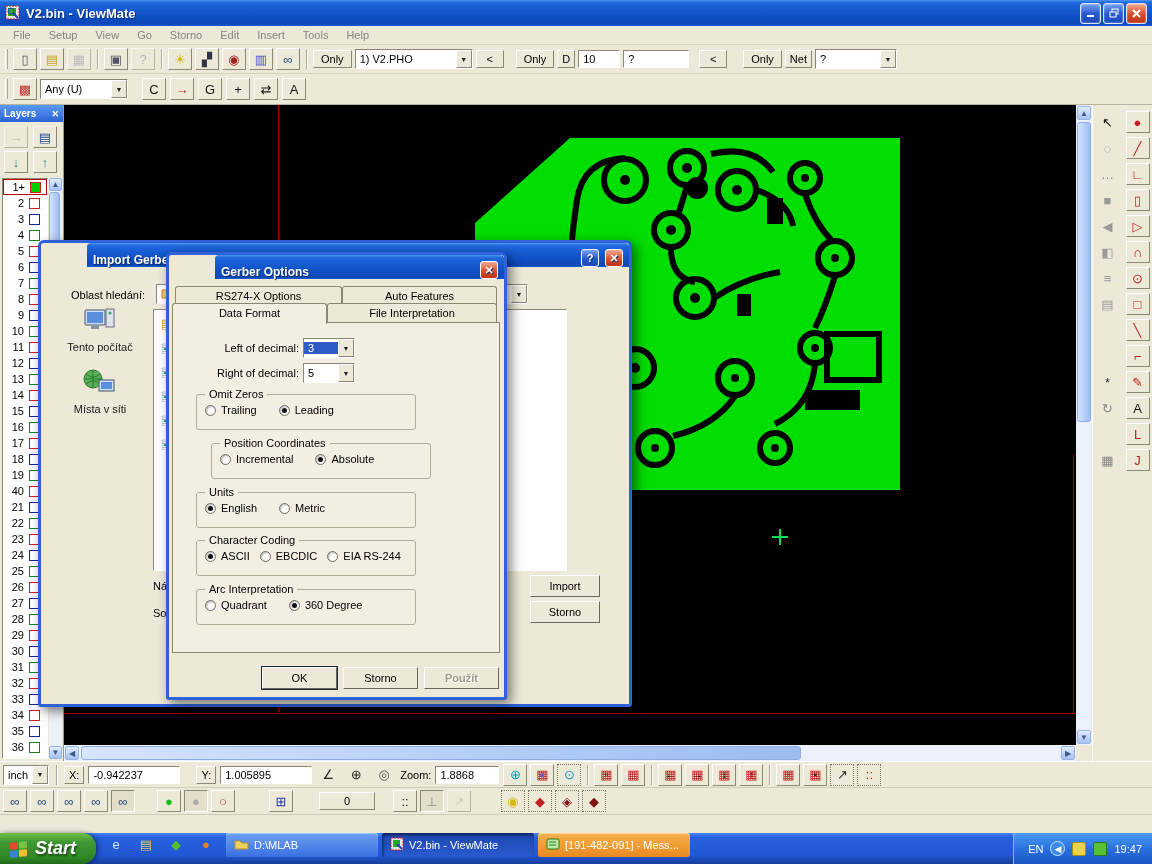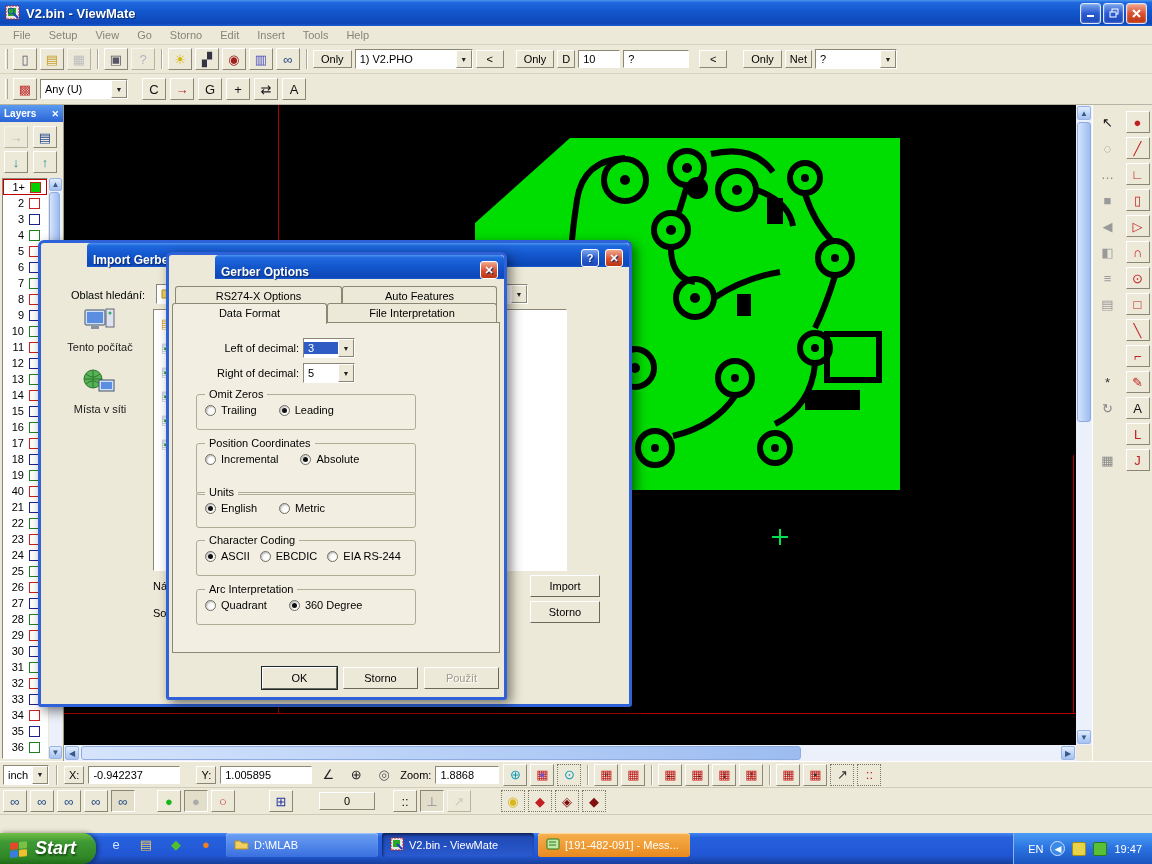--- a/index.html
+++ b/index.html
@@ -80,21 +80,21 @@
   .groupbox{position:absolute;border:1px solid #b0ad97;border-radius:3px;}
   .groupbox .gtitle{position:absolute;top:-7px;left:8px;background:#f2efe2;padding:0 4px;font-size:11px;}
   .gopts{position:absolute;left:8px;top:9px;right:4px;display:flex;gap:22px;align-items:center;}
   .radio-opt{display:inline-flex;align-items:center;gap:5px;white-space:nowrap;}
   .radio{width:11px;height:11px;border-radius:50%;background:#fff;border:1px solid #6f6d5e;box-shadow:inset 1px 1px 2px rgba(0,0,0,.3);flex:none;}
   .radio.sel{position:relative;}
   .radio.sel::after{content:"";position:absolute;left:2px;top:2px;width:5px;height:5px;border-radius:50%;background:#101010;}
   .pbtn{position:absolute;width:75px;height:22px;background:#ece9d8;border:1px solid;border-color:#fff #6a685a #6a685a #fff;
     font-size:11px;text-align:center;line-height:20px;}
   .pbtn.default{outline:1px solid #1c2a30;}
-  .pbtn.disabled{color:#9d9a8c;text-shadow:1px 1px 0 #fff;}
+  .pbtn.disabled{color:#9d9a8c;text-shadow:1px 1px 0 #fff;font-weight:bold;}
   .flabel{position:absolute;font-size:11px;}
   
   #places{position:absolute;left:9px;top:62px;width:100px;display:flex;flex-direction:column;gap:14px;align-items:center;}
   .place{display:flex;flex-direction:column;align-items:center;gap:2px;text-align:center;font-size:11px;color:#1a1a1a;width:100%;}
   
   #sb1{position:absolute;left:0;top:761px;width:1152px;height:26px;background:#ece9d8;display:flex;align-items:center;gap:4px;padding:0 3px;border-top:1px solid #fff;}
   #sb2{position:absolute;left:0;top:787px;width:1152px;height:27px;background:#ece9d8;display:flex;align-items:center;gap:4px;padding:0 3px;border-top:1px solid #cfccba;}
   #bottomstrip{position:absolute;left:0;top:814px;width:1152px;height:19px;background:#ece9d8;border-top:1px solid #cfccba;}
   .plate{background:#ece9d8;border:1px solid;border-color:#fff #8a8875 #8a8875 #fff;padding:2px 4px;display:inline-block;}
   
@@ -881,21 +881,21 @@
           <label class="radio-opt">
             <span class="radio"></span>
             <span>Trailing</span>
           </label>
           <label class="radio-opt">
             <span class="radio sel"></span>
             <span>Leading</span>
           </label>
         </div>
       </div>
-      <div class="groupbox" style="left: 27px; width: 220px; top: 188px; height: 52px; z-index: 4;">
+      <div class="groupbox" style="left: 42px; width: 220px; top: 188px; height: 36px; z-index: 4;">
         <span class="gtitle">Position Coordinates</span>
         <div class="gopts">
           <label class="radio-opt">
             <span class="radio"></span>
             <span>Incremental</span>
           </label>
           <label class="radio-opt">
             <span class="radio sel"></span>
             <span>Absolute</span>
           </label>

